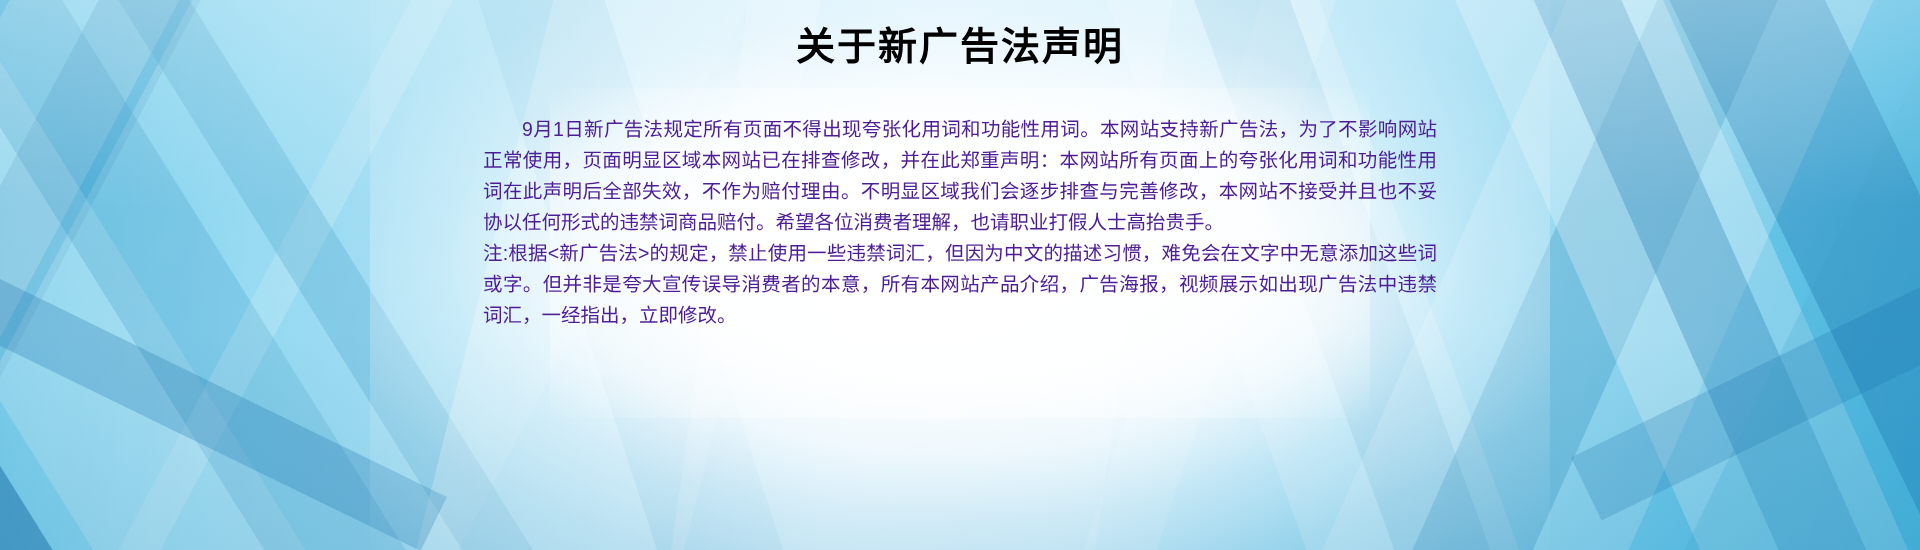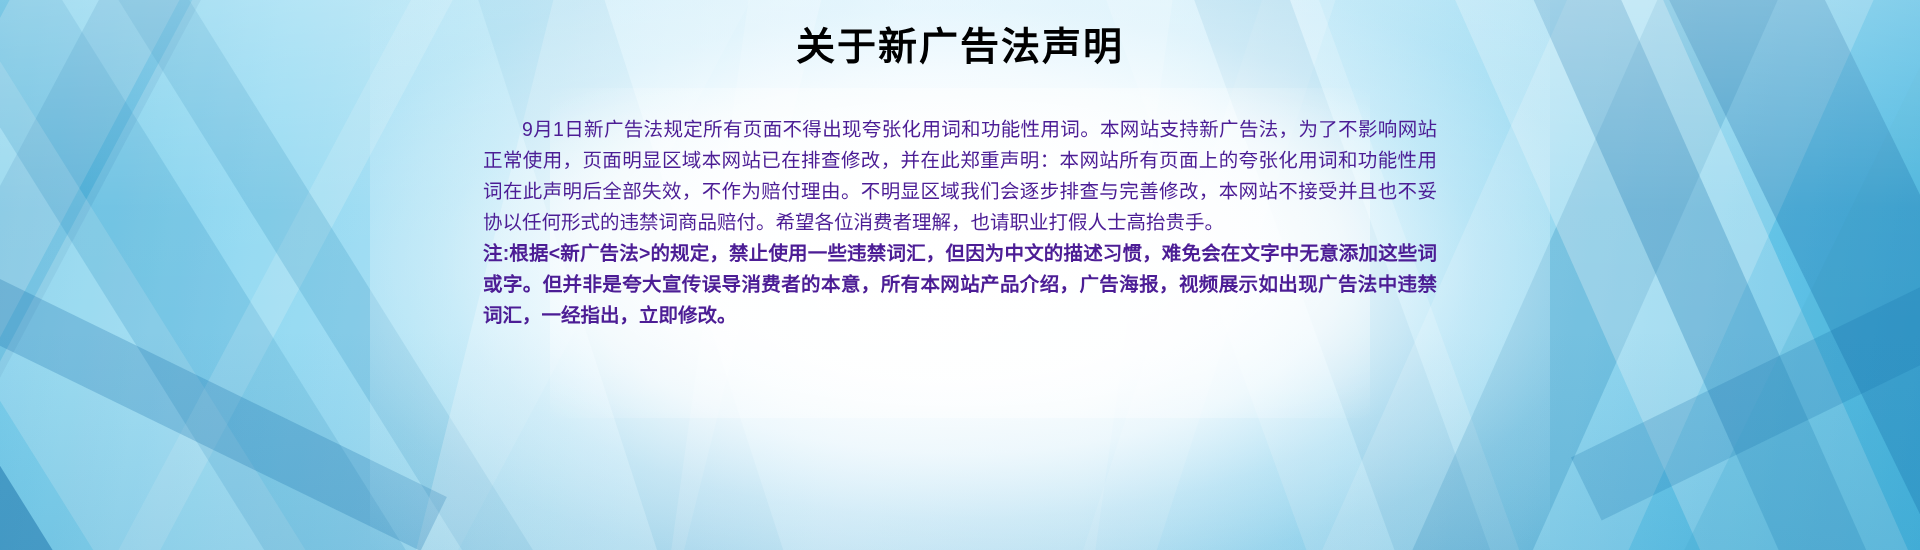--- a/index.html
+++ b/index.html
@@ -129,21 +129,21 @@
     line-height: 31px;
     text-align: justify;
     text-justify: inter-ideograph;
   }
   .para {
     margin: 0;
     text-align: justify;
     text-justify: inter-ideograph;
   }
   .para-1 { text-indent: 2em; }
-  .para-2 { text-indent: 0; font-weight: bold; }
+  .para-2 { text-indent: 0; }
 </style>
 </head>
 <body>
 
 <div id="banner">
 
   <div class="bg-base"></div>
 
   <div class="shard b1"></div>
   <div class="shard b2"></div>

